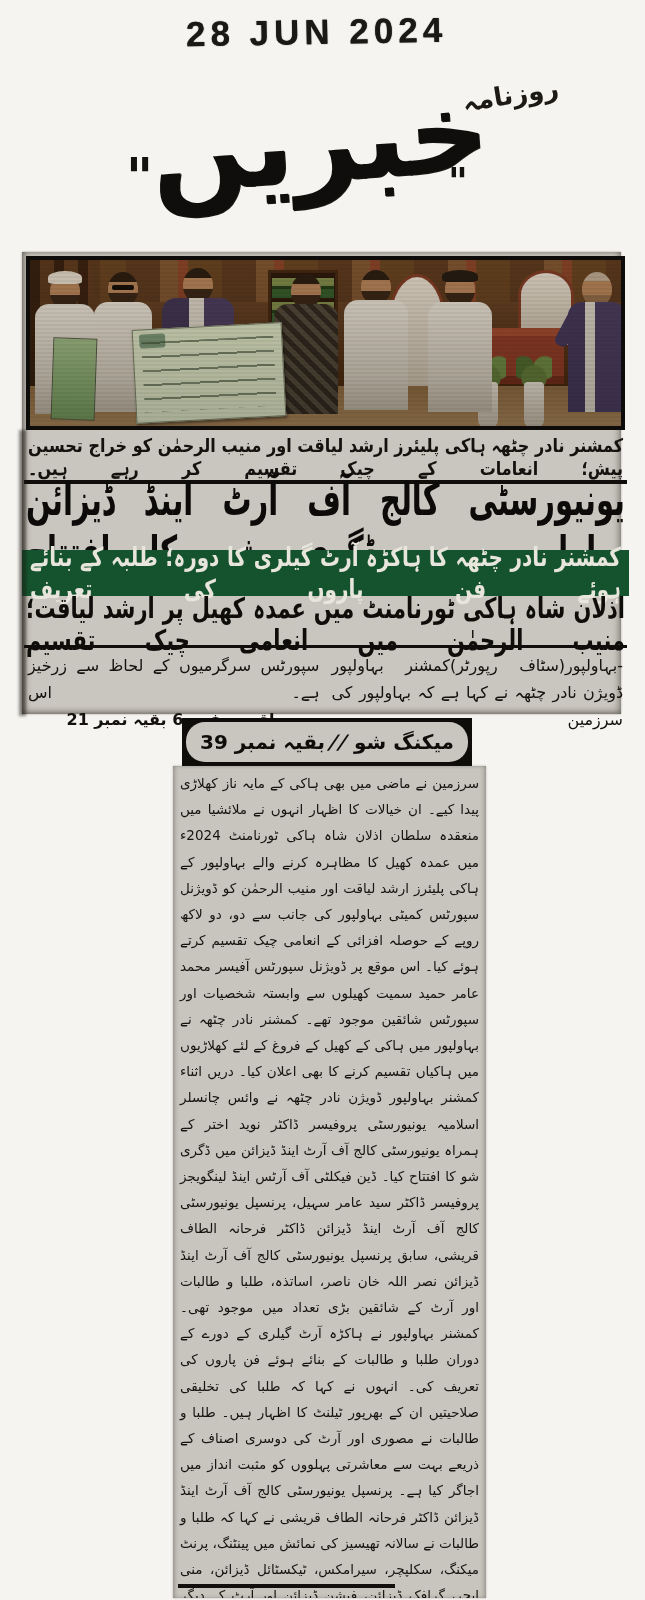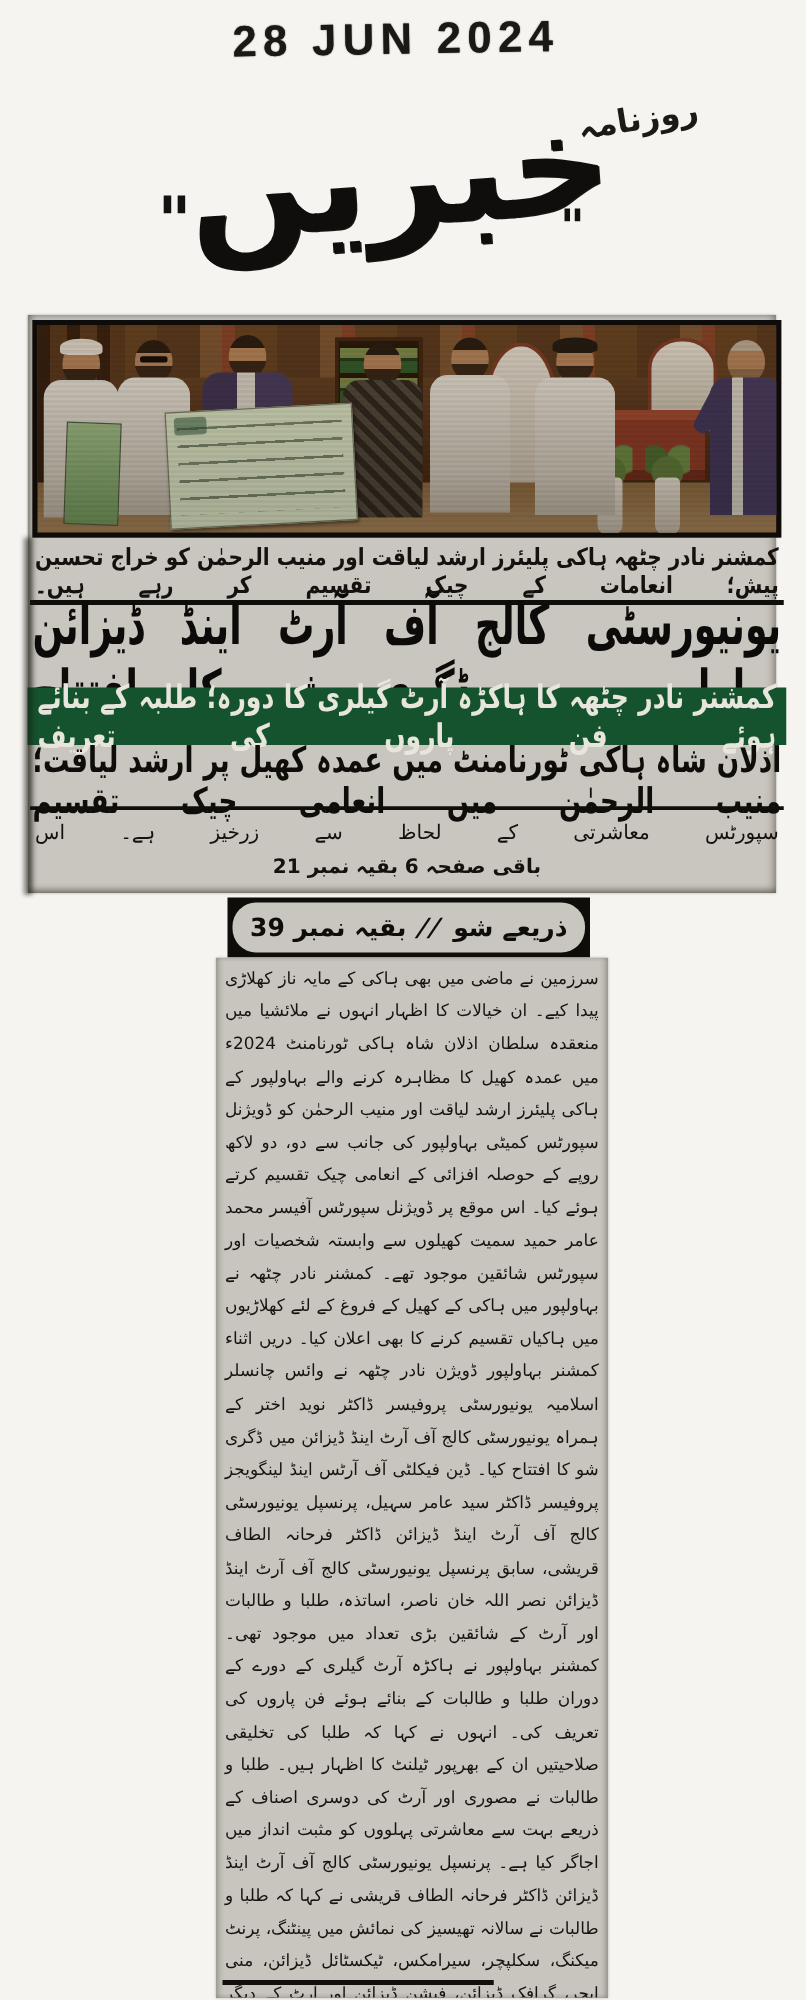--- a/index.html
+++ b/index.html
@@ -190,31 +190,35 @@
 
     <div class="headline-band">
       <div class="bline urdu">کمشنر نادر چٹھہ کا ہاکڑہ آرٹ گیلری کا دورہ؛ طلبہ کے بنائے ہوئے فن پاروں کی تعریف</div>
     </div>
 
     <div class="headline-deck urdu">اذلان شاہ ہاکی ٹورنامنٹ میں عمدہ کھیل پر ارشد لیاقت؛ منیب الرحمٰن میں انعامی چیک تقسیم</div>
     <div class="rule rule-deck"></div>
 
     <div class="lead">
       <div class="lead-col">
-        <div>سپورٹس معاشرتی کے لحاظ سے زرخیز ہے۔ اس</div>
+        <div>سپورٹس سرگرمیوں کے لحاظ سے زرخیز ہے۔ اس</div>
         <div class="lead-cont">باقی صفحہ 6 بقیہ نمبر 21</div>
+      </div>
+      <div class="lead-col">
+        <div>-بہاولپور(سٹاف رپورٹر)کمشنر بہاولپور</div>
+        <div>ڈویژن نادر چٹھہ نے کہا ہے کہ بہاولپور کی سرزمین</div>
       </div>
     </div>
   </div>
 
   <div class="edge-smudge"></div>
 
   <div class="cont-box">
     <div class="cont-inner urdu">
-      <span>ذریعے شو</span>
+      <span>میکنگ شو</span>
       <span class="slashes">//</span>
       <span>بقیہ نمبر 39</span>
     </div>
   </div>
 
   <div class="article-col">
     <p>سرزمین نے ماضی میں بھی ہاکی کے مایہ ناز کھلاڑی پیدا کیے۔ ان خیالات کا اظہار انہوں نے ملائشیا میں منعقدہ سلطان اذلان شاہ ہاکی ٹورنامنٹ 2024ء میں عمدہ کھیل کا مظاہرہ کرنے والے بہاولپور کے ہاکی پلیئرز ارشد لیاقت اور منیب الرحمٰن کو ڈویژنل سپورٹس کمیٹی بہاولپور کی جانب سے دو، دو لاکھ روپے کے حوصلہ افزائی کے انعامی چیک تقسیم کرتے ہوئے کیا۔ اس موقع پر ڈویژنل سپورٹس آفیسر محمد عامر حمید سمیت کھیلوں سے وابستہ شخصیات اور سپورٹس شائقین موجود تھے۔ کمشنر نادر چٹھہ نے بہاولپور میں ہاکی کے کھیل کے فروغ کے لئے کھلاڑیوں میں ہاکیاں تقسیم کرنے کا بھی اعلان کیا۔ دریں اثناء کمشنر بہاولپور ڈویژن نادر چٹھہ نے وائس چانسلر اسلامیہ یونیورسٹی پروفیسر ڈاکٹر نوید اختر کے ہمراہ یونیورسٹی کالج آف آرٹ اینڈ ڈیزائن میں ڈگری شو کا افتتاح کیا۔ ڈین فیکلٹی آف آرٹس اینڈ لینگویجز پروفیسر ڈاکٹر سید عامر سہیل، پرنسپل یونیورسٹی کالج آف آرٹ اینڈ ڈیزائن ڈاکٹر فرحانہ الطاف قریشی، سابق پرنسپل یونیورسٹی کالج آف آرٹ اینڈ ڈیزائن نصر اللہ خان ناصر، اساتذہ، طلبا و طالبات اور آرٹ کے شائقین بڑی تعداد میں موجود تھی۔ کمشنر بہاولپور نے ہاکڑہ آرٹ گیلری کے دورے کے دوران طلبا و طالبات کے بنائے ہوئے فن پاروں کی تعریف کی۔ انہوں نے کہا کہ طلبا کی تخلیقی صلاحیتیں ان کے بھرپور ٹیلنٹ کا اظہار ہیں۔ طلبا و طالبات نے مصوری اور آرٹ کی دوسری اصناف کے ذریعے بہت سے معاشرتی پہلووں کو مثبت انداز میں اجاگر کیا ہے۔ پرنسپل یونیورسٹی کالج آف آرٹ اینڈ ڈیزائن ڈاکٹر فرحانہ الطاف قریشی نے کہا کہ طلبا و طالبات نے سالانہ تھیسیز کی نمائش میں پینٹنگ، پرنٹ میکنگ، سکلپچر، سیرامکس، ٹیکسٹائل ڈیزائن، منی ایچر، گرافک ڈیزائن، فیشن ڈیزائن اور آرٹ کے دیگر شعبوں میں کمال فن کا مظاہرہ کیا ہے۔</p>
   </div>
 
   <div class="bottom-rule"></div>

